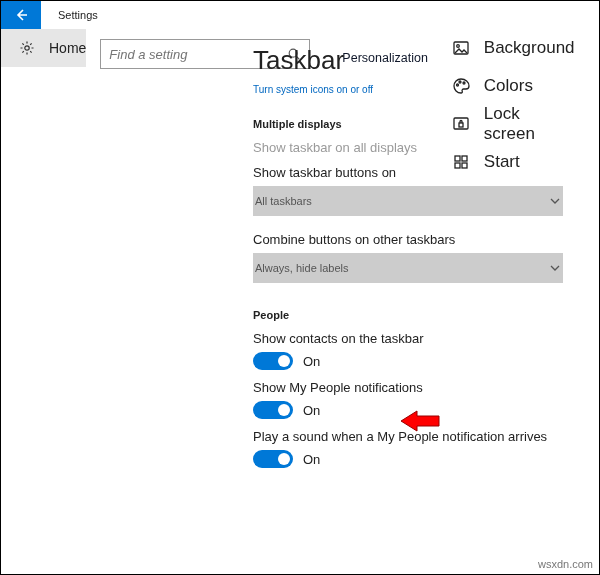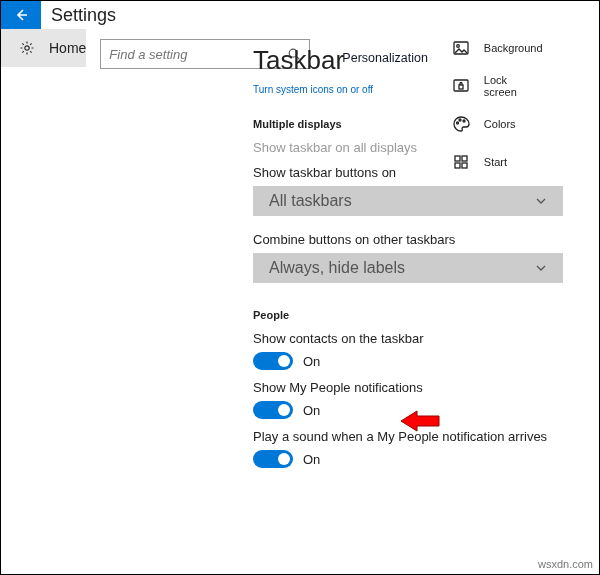--- a/index.html
+++ b/index.html
@@ -1,47 +1,47 @@
 <!DOCTYPE html>
 <html><head>
 <meta charset="utf-8">
 <style>
   * { box-sizing: border-box; margin: 0; padding: 0; }
   body { font-family: "Segoe UI", Arial, sans-serif; font-size: 13px; color: #222; background: #fff; width: 600px; height: 575px; position: relative; overflow: hidden; border: 1px solid #000; }
   .titlebar { height: 28px; display: flex; align-items: center; }
   .back-btn { width: 40px; height: 28px; background: #0078d7; display: flex; align-items: center; justify-content: center; color: #fff; }
-  .title-txt { padding-left: 10px; font-size: 18px; }
+  .title-txt { padding-left: 17px; font-size: 11px; }
   .content { display: flex; height: calc(100% - 28px); }
   .sidebar { width: 230px; padding: 0; display: flex; flex-direction: row; }
   .home-row { display: flex; align-items: center; height: 38px; background: #e6e6e6; padding-left: 18px; gap: 14px; font-size: 14px; }
   .gear { width: 16px; height: 16px; display: flex; align-items: center; justify-content: center; }
   .search-wrap { padding: 10px 14px 0 14px; }
   .search-box { display: flex; align-items: center; border: 1px solid #999; height: 30px; padding: 0 8px; }
   .search-input { flex: 1; border: none; outline: none; font-size: 13px; font-style: italic; color: #4c1d95; background: transparent; }
   .cat-heading { padding: 22px 18px 8px 18px; color: #0f172a; font-size: 12.5px; }
   .nav-list { list-style: none; }
-  .nav-item { display: flex; align-items: center; height: 38px; padding-left: 6px; gap: 14px; font-size: 11px; cursor: pointer; }
+  .nav-item { display: flex; align-items: center; height: 38px; padding-left: 6px; gap: 14px; font-size: 17px; cursor: pointer; }
   .nav-item.active { color: #0078d7; }
   .nav-icon { width: 18px; height: 18px; display: flex; align-items: center; justify-content: center; }
   .nav-icon svg { width: 18px; height: 18px; stroke: currentColor; fill: none; stroke-width: 1.3; }
   .main { flex: 1; padding: 16px 26px 10px 22px; overflow: hidden; }
   .page-title { font-size: 26px; font-weight: 300; }
   .link { color: #0067c0; font-size: 10px; margin-top: 8px; display: inline-block; cursor: pointer; }
   .section-h { font-size: 11px; font-weight: 600; margin-top: 22px; margin-bottom: 8px; }
   .opt-label { font-size: 13px; margin-top: 10px; }
   .opt-label.dim { color: #9a9a9a; }
   .toggle-row { display: flex; align-items: center; gap: 10px; margin-top: 6px; }
   .toggle { width: 40px; height: 18px; border-radius: 10px; position: relative; }
   .toggle.off { border: 1.5px solid #999; background: #fff; }
   .toggle.off .knob { position: absolute; left: 3px; top: 2px; width: 11px; height: 11px; border-radius: 50%; background: #555; }
   .toggle.on { background: #0078d7; }
   .toggle.on .knob { position: absolute; right: 3px; top: 3px; width: 12px; height: 12px; border-radius: 50%; background: #fff; }
   .toggle-text { font-size: 13px; }
   .dim-text { color: #9a9a9a; }
-  .dropdown { margin-top: 6px; height: 30px; background: #ccc; display: flex; align-items: center; justify-content: space-between; padding: 0 16px; color: #555; font-size: 16px; width: 310px; }
+  .dropdown { margin-top: 6px; height: 30px; background: #ccc; display: flex; align-items: center; justify-content: space-between; padding: 0 2px; color: #555; font-size: 11px; width: 310px; }
   .chev { width: 12px; height: 12px; }
   .arrow-annot { position: absolute; left: 400px; top: 407px; }
   .watermark { position: absolute; right: 6px; bottom: 4px; font-size: 11px; color: #777; }
 </style>
 </head>
 <body>
 
 <div class="titlebar">
   <div class="back-btn">
     <svg width="16" height="16" viewBox="0 0 16 16" fill="none" stroke="#fff" stroke-width="1.6">
@@ -79,37 +79,37 @@
               <rect x="2" y="3" width="14" height="12" rx="1"></rect>
               <circle cx="6" cy="7" r="1.3"></circle>
               <path d="M3 14l4-4 3 3 2-2 3 3"></path>
             </svg>
           </span>
         <span>Background</span>
       </li>
       <li class="nav-item">
         <span class="nav-icon">
             <svg viewBox="0 0 18 18">
-              <rect x="2" y="3" width="14" height="11" rx="1"></rect>
-              <rect x="7" y="8" width="4" height="4"></rect>
-              <path d="M8 8V6.5a1 1 0 0 1 2 0V8"></path>
-            </svg>
-          </span>
-        <span>Lock screen</span>
-      </li>
-      <li class="nav-item">
-        <span class="nav-icon">
-            <svg viewBox="0 0 18 18">
               <path d="M9 2a7 7 0 1 0 0 14c1.2 0 1.6-.9 1.2-1.7-.5-1 .2-2.3 1.4-2.3H14a3 3 0 0 0 3-3C17 4.7 13.4 2 9 2z"></path>
               <circle cx="5.5" cy="8" r="1"></circle>
               <circle cx="8" cy="5" r="1"></circle>
               <circle cx="12" cy="6" r="1"></circle>
             </svg>
           </span>
         <span>Colors</span>
+      </li>
+      <li class="nav-item">
+        <span class="nav-icon">
+            <svg viewBox="0 0 18 18">
+              <rect x="2" y="3" width="14" height="11" rx="1"></rect>
+              <rect x="7" y="8" width="4" height="4"></rect>
+              <path d="M8 8V6.5a1 1 0 0 1 2 0V8"></path>
+            </svg>
+          </span>
+        <span>Lock screen</span>
       </li>
       <li class="nav-item">
         <span class="nav-icon">
             <svg viewBox="0 0 18 18">
               <rect x="3" y="3" width="5" height="5"></rect>
               <rect x="10" y="3" width="5" height="5"></rect>
               <rect x="3" y="10" width="5" height="5"></rect>
               <rect x="10" y="10" width="5" height="5"></rect>
             </svg>
           </span>

